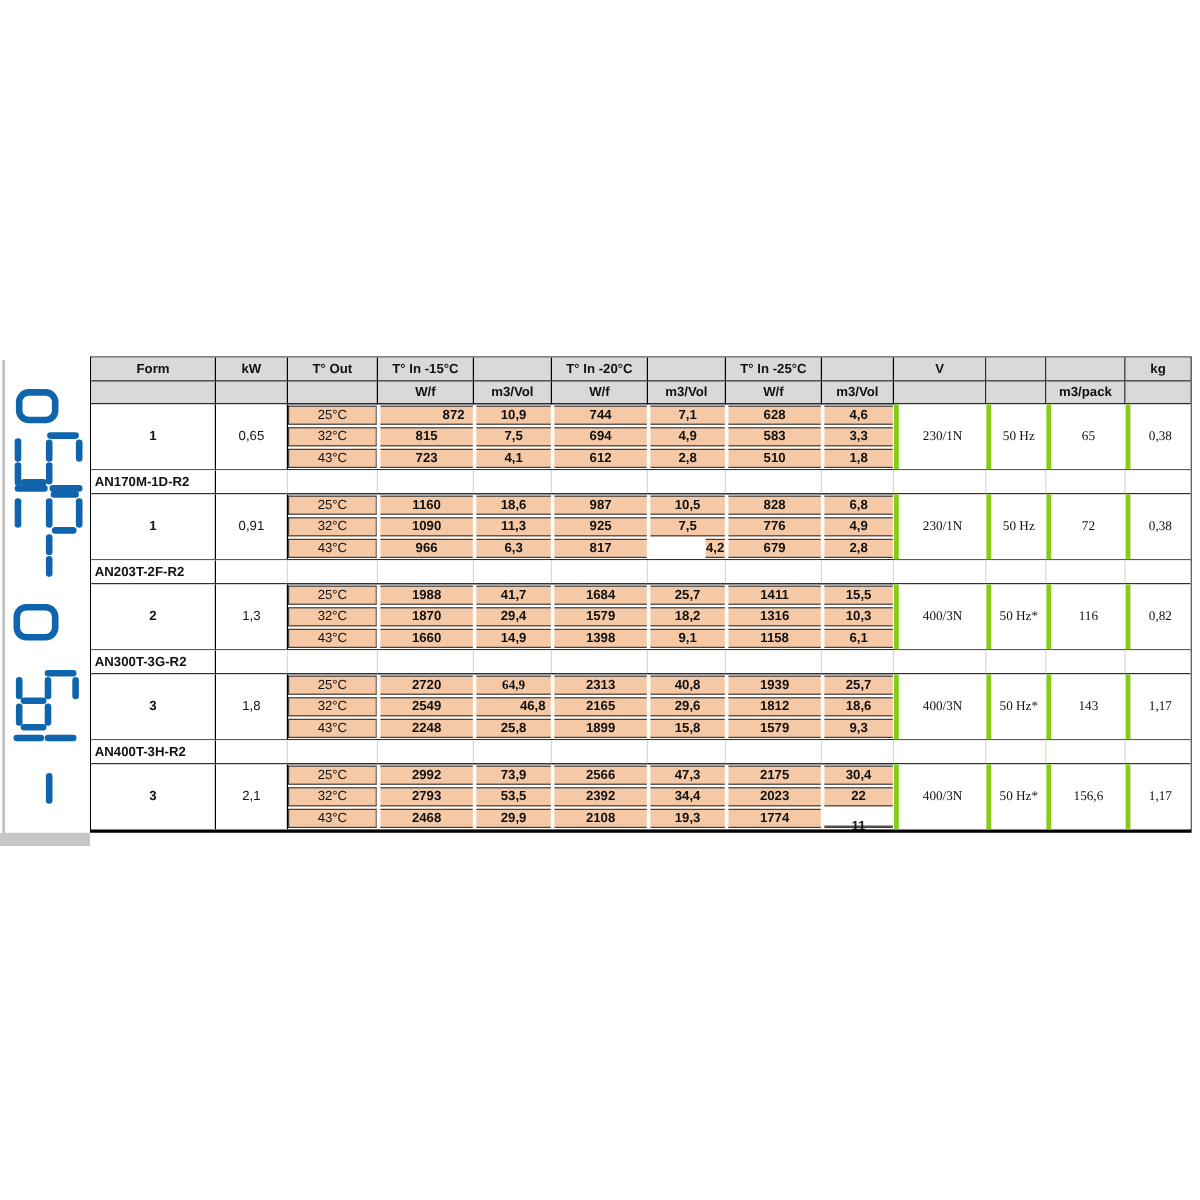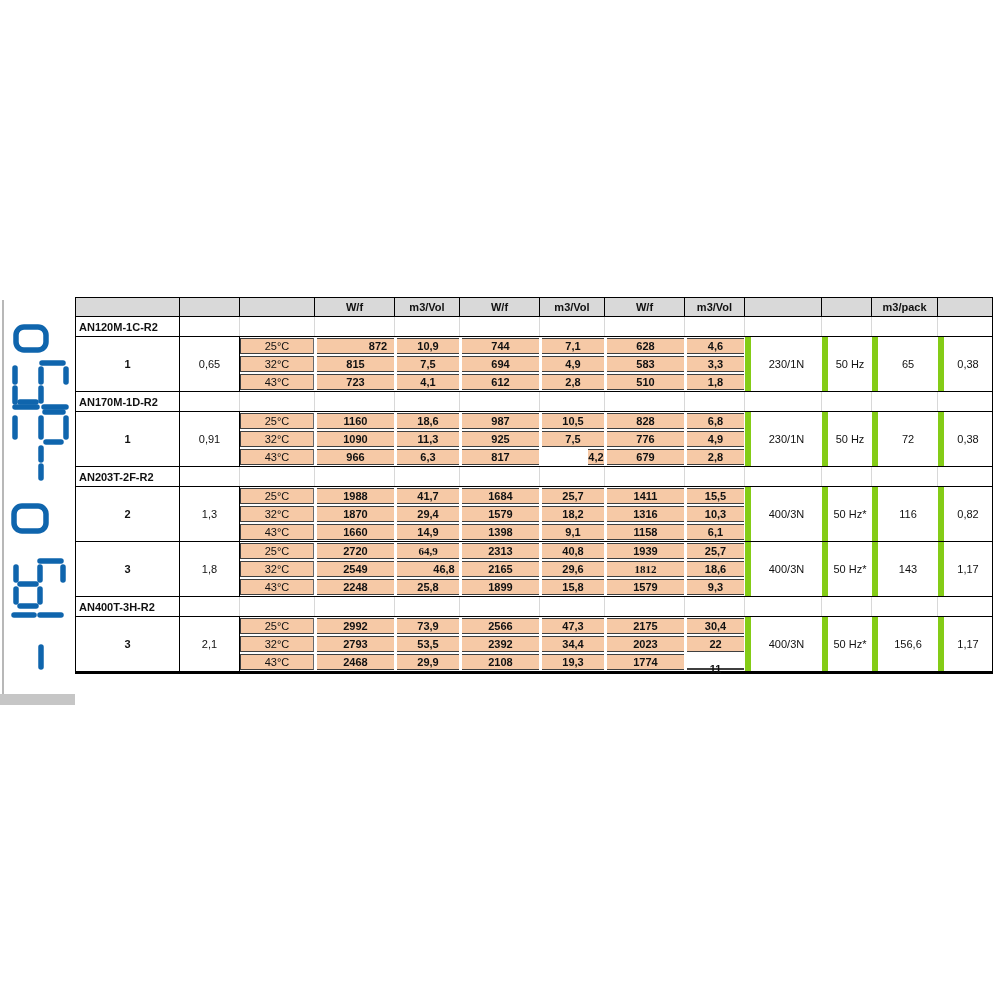--- a/index.html
+++ b/index.html
@@ -23,21 +23,21 @@
   .mname{display:flex;align-items:center;padding-left:3px;font-size:11px;font-weight:bold;
          border-right:1px solid #000;box-sizing:border-box;}
   .mghost{border-right:1px solid #d8d8d8;box-sizing:border-box;}
   .mghost.last{border-right:none;}
   .dblock{grid-template-rows:18px 18px 18px;}
   .group{background:#fff;border-bottom:1px solid #000;}
   .group.lastg{border-bottom:none;}
   .wcell{display:flex;align-items:center;justify-content:center;font-size:11px;background:#fff;
          box-sizing:border-box;}
   .bre{border-right:1px solid #000;}
-  .bl{border-left:6px solid #84cc16;}
+  .bl{border-left:4px solid #84cc16;font-family:Liberation Serif, serif;}
   .bold{font-weight:bold;}
   .scell{background:#F6C9A6;border-top:1px solid #3f3f3f;border-bottom:1px solid #3f3f3f;
          margin:1px 1px 1px 2px;display:flex;align-items:center;justify-content:center;
          font-size:11px;box-sizing:border-box;}
   .scell.temp{margin-left:0;border-left:1px solid #3f3f3f;border-right:1px solid #6a6a6a;}
 </style>
 </head>
 <body>
 
 <div id="canvas">
@@ -72,51 +72,51 @@
       <line x1="16" y1="299" x2="16" y2="312"></line>
       <line x1="40" y1="299" x2="40" y2="312"></line>
       <line x1="20" y1="316" x2="36" y2="316"></line>
       <line x1="14" y1="325" x2="34" y2="325"></line>
       <line x1="40" y1="325" x2="61" y2="325"></line>
       <line x1="41" y1="357" x2="41" y2="377"></line>
     </g>
   </svg>
 
   <div class="spec-table">
+      <div class="cols hrow">
+        <div class="hc">Form</div>
+        <div class="hc">kW</div>
+        <div class="hc">T° Out</div>
+        <div class="hc">T° In -15°C</div>
+        <div class="hc"></div>
+        <div class="hc">T° In -20°C</div>
+        <div class="hc"></div>
+        <div class="hc">T° In -25°C</div>
+        <div class="hc"></div>
+        <div class="hc">V</div>
+        <div class="hc"></div>
+        <div class="hc"></div>
+        <div class="hc last">kg</div>
+      </div>
       <div class="cols hrow2">
         <div class="hc"></div>
         <div class="hc"></div>
         <div class="hc"></div>
         <div class="hc">W/f</div>
         <div class="hc">m3/Vol</div>
         <div class="hc">W/f</div>
         <div class="hc">m3/Vol</div>
         <div class="hc">W/f</div>
         <div class="hc">m3/Vol</div>
         <div class="hc"></div>
         <div class="hc"></div>
         <div class="hc">m3/pack</div>
         <div class="hc last"></div>
       </div>
       <div class="group">
-        <div class="cols mrow">
-          <div class="mname">AN120M-1C-R2</div>
-          <div class="mghost"></div>
-          <div class="mghost"></div>
-          <div class="mghost"></div>
-          <div class="mghost"></div>
-          <div class="mghost"></div>
-          <div class="mghost"></div>
-          <div class="mghost"></div>
-          <div class="mghost"></div>
-          <div class="mghost"></div>
-          <div class="mghost"></div>
-          <div class="mghost"></div>
-          <div class="mghost last"></div>
-        </div>
         <div class="cols dblock">
           <div class="wcell bold bre" style="grid-area: 1 / 1 / span 3;">1</div>
           <div class="wcell bre" style="grid-area: 1 / 2 / span 3;">0,65</div>
           <div class="scell temp" style="grid-area: 1 / 3;">25°C</div>
           <div class="scell bold" style="grid-area: 1 / 4; padding-left: 45px;">872</div>
           <div class="scell bold" style="grid-area: 1 / 5;">10,9</div>
           <div class="scell bold" style="grid-area: 1 / 6;">744</div>
           <div class="scell bold" style="grid-area: 1 / 7;">7,1</div>
           <div class="scell bold" style="grid-area: 1 / 8;">628</div>
           <div class="scell bold" style="grid-area: 1 / 9;">4,6</div>
@@ -226,36 +226,51 @@
           <div class="scell bold" style="grid-area: 3 / 7;">9,1</div>
           <div class="scell bold" style="grid-area: 3 / 8;">1158</div>
           <div class="scell bold" style="grid-area: 3 / 9;">6,1</div>
           <div class="wcell bl" style="grid-area: 1 / 10 / span 3;">400/3N</div>
           <div class="wcell bl" style="grid-area: 1 / 11 / span 3;">50 Hz*</div>
           <div class="wcell bl" style="grid-area: 1 / 12 / span 3;">116</div>
           <div class="wcell bl" style="grid-area: 1 / 13 / span 3;">0,82</div>
         </div>
       </div>
       <div class="group">
+        <div class="cols mrow">
+          <div class="mname">AN300T-3G-R2</div>
+          <div class="mghost"></div>
+          <div class="mghost"></div>
+          <div class="mghost"></div>
+          <div class="mghost"></div>
+          <div class="mghost"></div>
+          <div class="mghost"></div>
+          <div class="mghost"></div>
+          <div class="mghost"></div>
+          <div class="mghost"></div>
+          <div class="mghost"></div>
+          <div class="mghost"></div>
+          <div class="mghost last"></div>
+        </div>
         <div class="cols dblock">
           <div class="wcell bold bre" style="grid-area: 1 / 1 / span 3;">3</div>
           <div class="wcell bre" style="grid-area: 1 / 2 / span 3;">1,8</div>
           <div class="scell temp" style="grid-area: 1 / 3;">25°C</div>
           <div class="scell bold" style="grid-area: 1 / 4;">2720</div>
           <div class="scell bold" style="grid-area: 1 / 5; font-family: Liberation Serif, serif;">64,9</div>
           <div class="scell bold" style="grid-area: 1 / 6;">2313</div>
           <div class="scell bold" style="grid-area: 1 / 7;">40,8</div>
           <div class="scell bold" style="grid-area: 1 / 8;">1939</div>
           <div class="scell bold" style="grid-area: 1 / 9;">25,7</div>
           <div class="scell temp" style="grid-area: 2 / 3;">32°C</div>
           <div class="scell bold" style="grid-area: 2 / 4;">2549</div>
           <div class="scell bold" style="grid-area: 2 / 5; padding-left: 32px;">46,8</div>
           <div class="scell bold" style="grid-area: 2 / 6;">2165</div>
           <div class="scell bold" style="grid-area: 2 / 7;">29,6</div>
-          <div class="scell bold" style="grid-area: 2 / 8; font-family: Liberation Serif, serif;">1812</div>
+          <div class="scell bold" style="grid-area: 2 / 8;">1812</div>
           <div class="scell bold" style="grid-area: 2 / 9;">18,6</div>
           <div class="scell temp" style="grid-area: 3 / 3;">43°C</div>
           <div class="scell bold" style="grid-area: 3 / 4;">2248</div>
           <div class="scell bold" style="grid-area: 3 / 5;">25,8</div>
           <div class="scell bold" style="grid-area: 3 / 6;">1899</div>
           <div class="scell bold" style="grid-area: 3 / 7;">15,8</div>
           <div class="scell bold" style="grid-area: 3 / 8;">1579</div>
           <div class="scell bold" style="grid-area: 3 / 9;">9,3</div>
           <div class="wcell bl" style="grid-area: 1 / 10 / span 3;">400/3N</div>
           <div class="wcell bl" style="grid-area: 1 / 11 / span 3;">50 Hz*</div>

